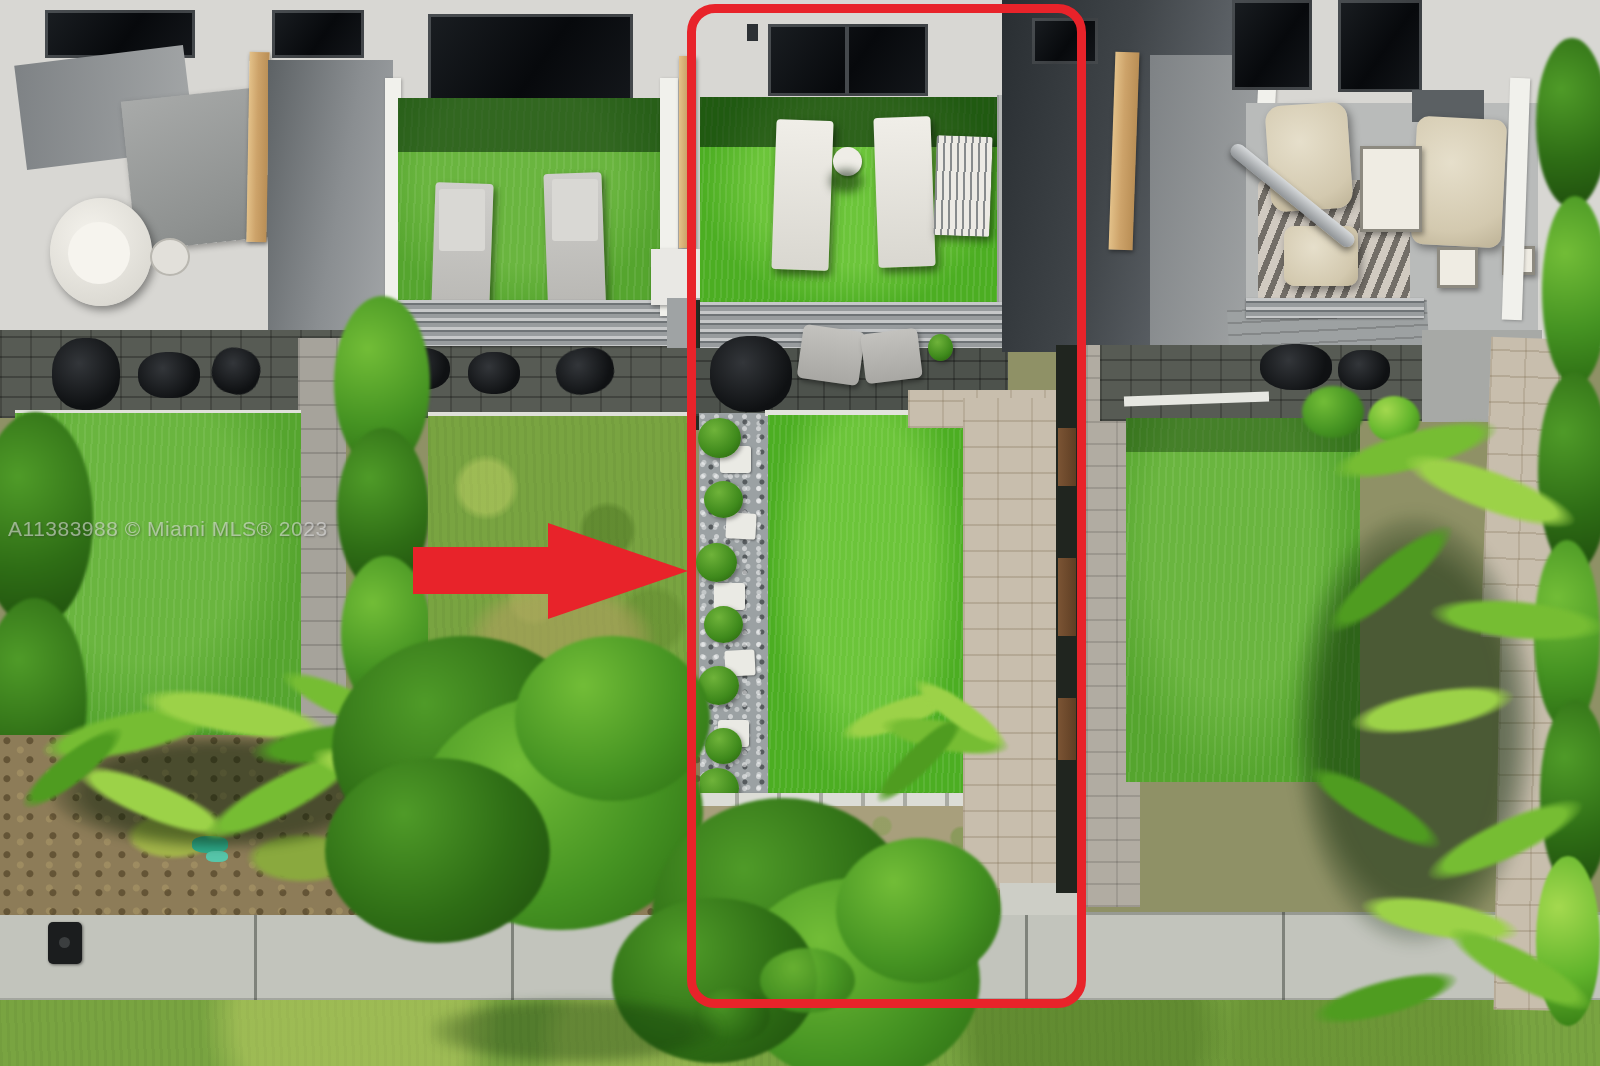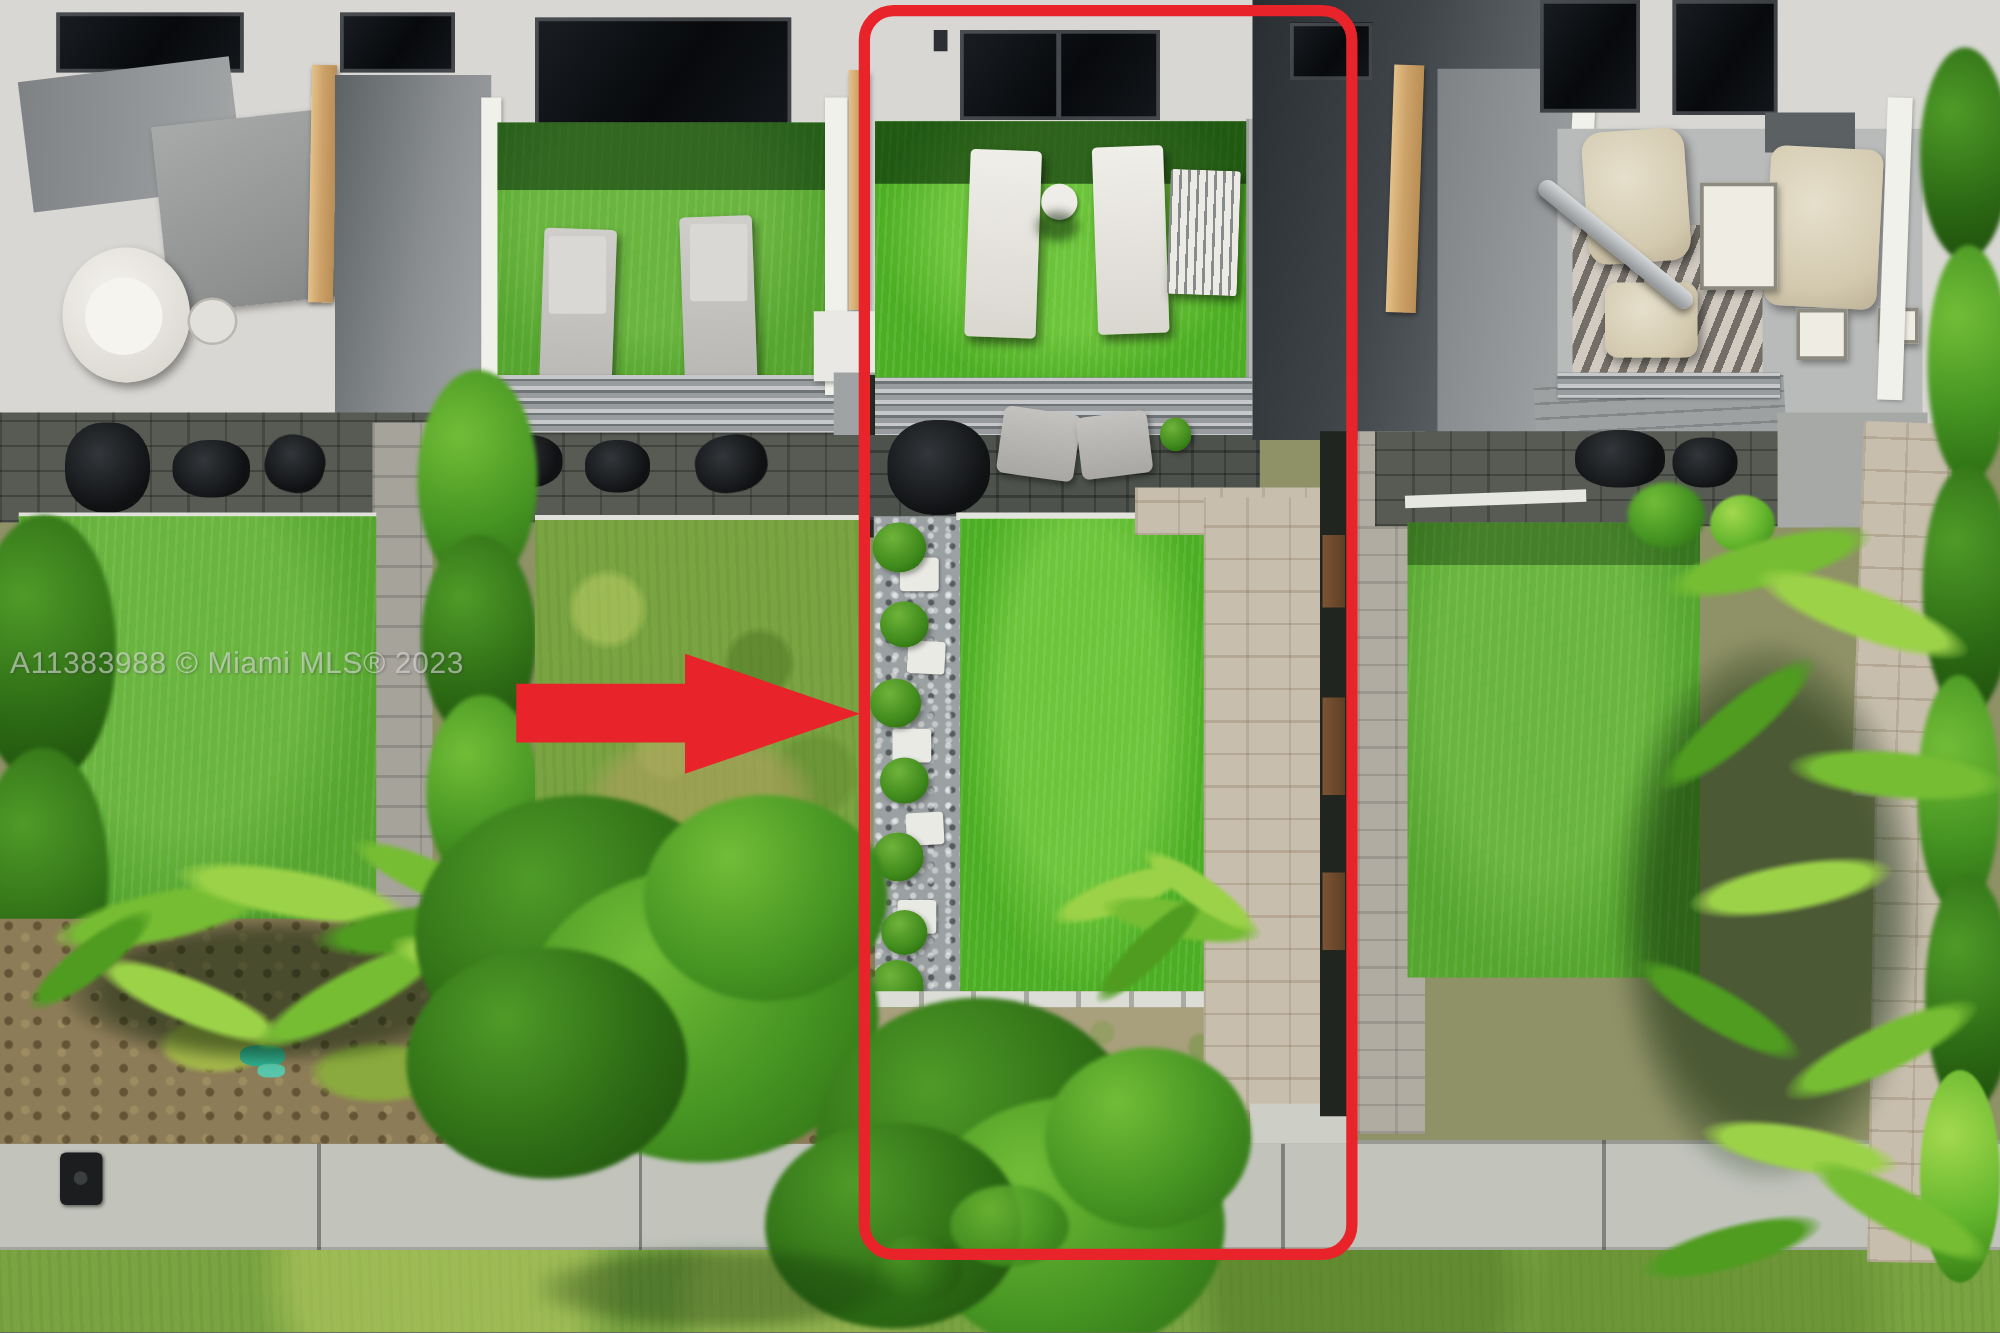--- a/index.html
+++ b/index.html
@@ -92,21 +92,21 @@
   .flow{background:
     radial-gradient(circle at 30% 40%,#e0d44e 0 14%,rgba(0,0,0,0) 18%),
     radial-gradient(circle at 60% 30%,#cfd24a 0 12%,rgba(0,0,0,0) 16%),
     radial-gradient(circle at 45% 70%,#e8e06a 0 13%,rgba(0,0,0,0) 17%),
     radial-gradient(circle at 75% 60%,#b8c145 0 16%,rgba(0,0,0,0) 20%),
     radial-gradient(ellipse,#95a83c 0 60%,rgba(0,0,0,0) 75%);filter:blur(.6px);border-radius:45%;}
   .dry{background:radial-gradient(ellipse,rgba(172,160,92,.65) 0 55%,rgba(172,160,92,0) 75%);filter:blur(4px);border-radius:50%;}
   .shadowb{background:radial-gradient(ellipse,rgba(8,28,4,.5) 0 55%,rgba(0,0,0,0) 75%);filter:blur(4px);border-radius:50%;}
   
   #hlbox{border:9px solid #e8232a;border-radius:28px;box-sizing:border-box;}
-  #wm{color:rgba(235,235,235,.55);font-size:24px;font-weight:500;letter-spacing:.5px;
+  #wm{color:rgba(235,235,235,.55);font-size:21px;font-weight:500;letter-spacing:.5px;
       text-shadow:1px 1px 2px rgba(50,50,50,.4);white-space:nowrap;}
 </style>
 </head>
 <body>
 
 <div id="stage">
 
   <div class="s" style="left:0;top:0;width:1600px;height:348px;background:#d8d7d3;"></div>
   <div class="s" style="left:0;top:348px;width:1600px;height:564px;background:#8f9166;"></div>
   <div class="s sidewalk" style="left:0;top:912px;width:1600px;height:88px;"></div>

